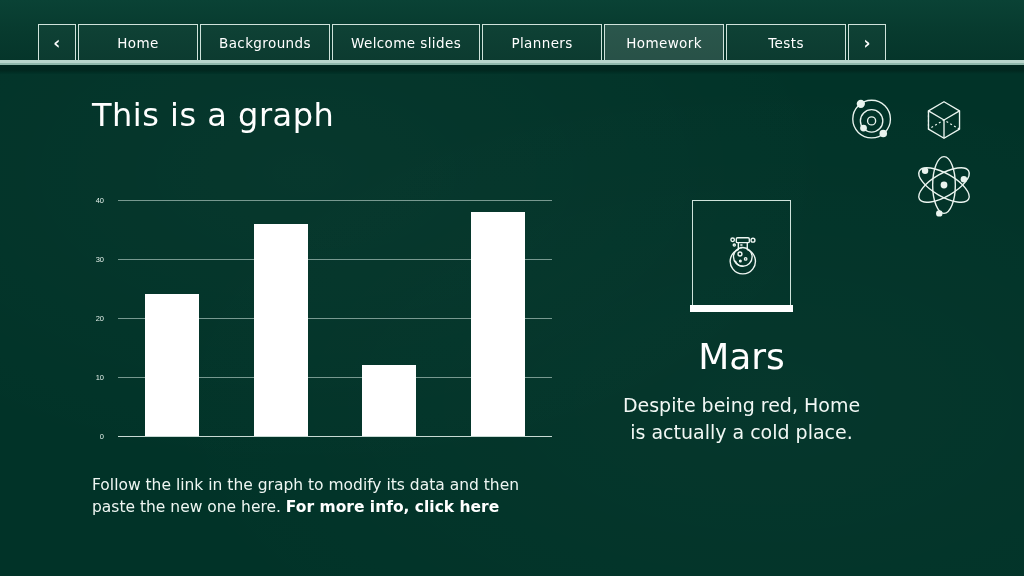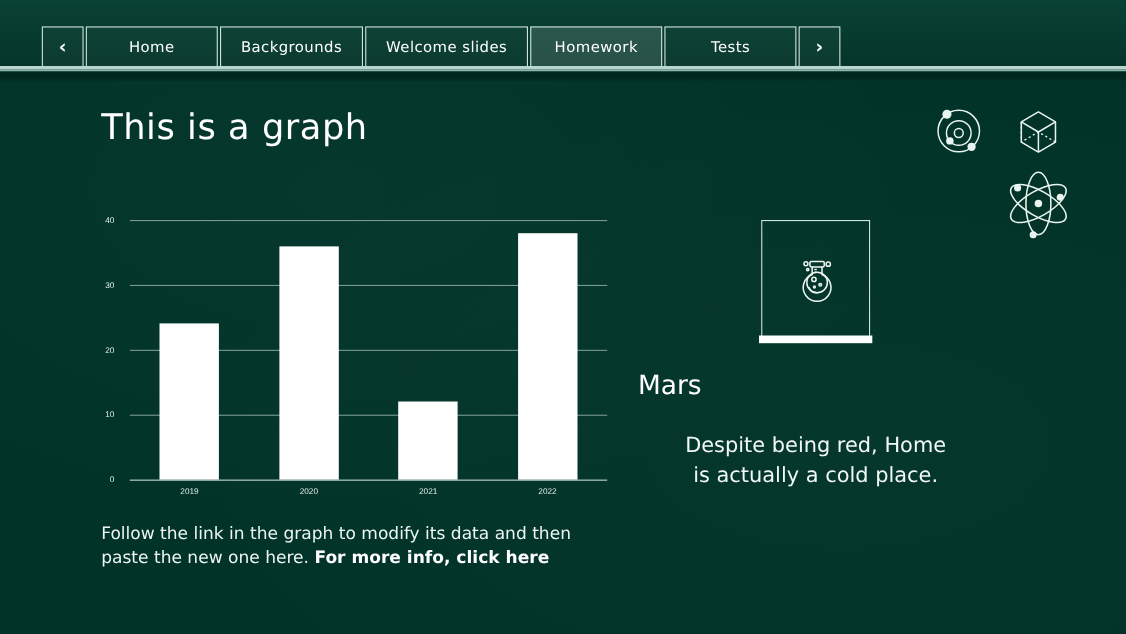--- a/index.html
+++ b/index.html
@@ -127,23 +127,23 @@
     background:#ffffff;
   }
   #flask-icon {
     position:absolute; left:50%; top:50%;
     transform:translate(-50%,-50%);
     width:52px; height:52px;
   }
 
   #planet-name {
     position:absolute; left:580px; top:336px; width:323px;
-    color:#ffffff;
-    font-family:"DejaVu Sans", sans-serif;
-    font-size:24px;
+    text-align:center; color:#ffffff;
+    font-family:"DejaVu Sans", sans-serif;
+    font-size:36px;
   }
   #planet-desc {
     position:absolute; left:580px; top:392px; width:323px;
     text-align:center; color:#f2f8f5;
     font-family:"DejaVu Sans", sans-serif;
     font-size:19px; line-height:1.42;
   }
 
   
   .deco { position:absolute; }
@@ -163,20 +163,23 @@
       </div>
       <div id="tabs-container" style="display:flex; gap:2px;">
           <div class="navbtn tab">
             <span>Home</span>
           </div>
           <div class="navbtn tab">
             <span>Backgrounds</span>
           </div>
           <div class="navbtn tab">
             <span>Welcome slides</span>
+          </div>
+          <div class="navbtn tab">
+            <span>Planners</span>
           </div>
           <div class="navbtn tab active">
             <span>Homework</span>
           </div>
           <div class="navbtn tab">
             <span>Tests</span>
           </div>
         </div>
       <div class="navbtn arrow">
         <span>›</span>
@@ -200,26 +203,20 @@
     <div id="plot">
         <div class="gridline baseline" style="top: 236px;"></div>
         <div class="gridline" style="top: 177px;"></div>
         <div class="gridline" style="top: 118px;"></div>
         <div class="gridline" style="top: 59px;"></div>
         <div class="gridline" style="top: 0px;"></div>
         <div class="bar" style="left: 27.125px; width: 54.25px; height: 141.6px; background: rgb(255, 255, 255);"></div>
         <div class="bar" style="left: 135.625px; width: 54.25px; height: 212.4px; background: rgb(255, 255, 255);"></div>
         <div class="bar" style="left: 244.125px; width: 54.25px; height: 70.8px; background: rgb(255, 255, 255);"></div>
         <div class="bar" style="left: 352.625px; width: 54.25px; height: 224.2px; background: rgb(255, 255, 255);"></div>
-      </div>
-    <div id="xaxis">
-        <div class="xtick" style="left: 54.25px;">2019</div>
-        <div class="xtick" style="left: 162.75px;">2020</div>
-        <div class="xtick" style="left: 271.25px;">2021</div>
-        <div class="xtick" style="left: 379.75px;">2022</div>
       </div>
   </div>
 
   <div id="chart-caption">
     <span>Follow the link in the graph to modify its data and then</span><br>
     <span>paste the new one here. </span><b>For more info, click here</b>
   </div>
 
   <div id="card-frame">
     <svg id="flask-icon" viewBox="0 0 64 64">

